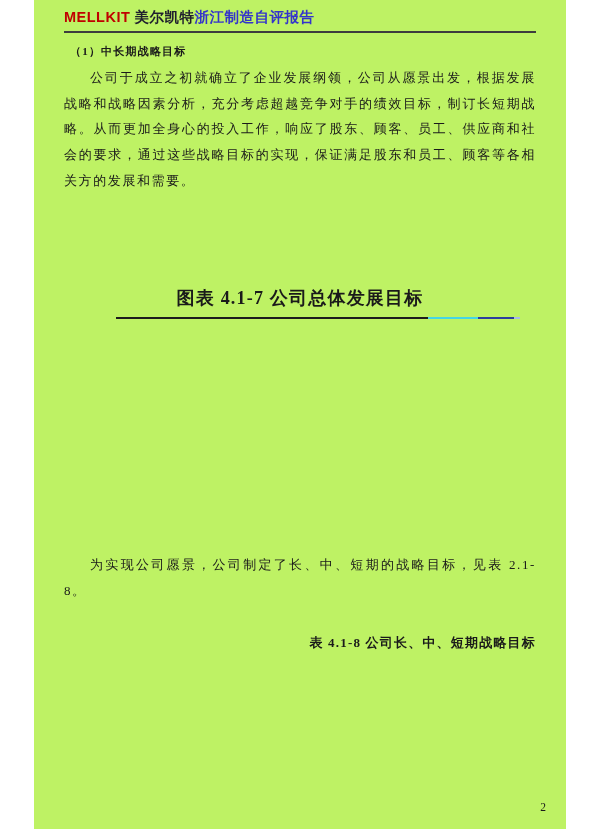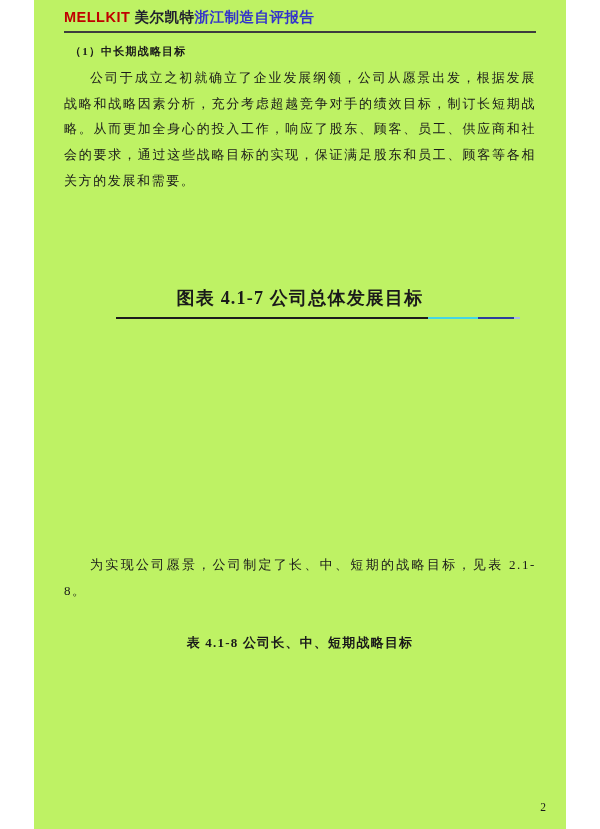--- a/index.html
+++ b/index.html
@@ -56,21 +56,21 @@
   }
   .seg-black { width:312px; background:#1c1c1c; }
   .seg-cyan  { width:50px;  background:#45d5e6; }
   .seg-blue  { width:36px;  background:#2b3f9e; }
   .seg-tail  { width:6px;   background:#a8bce8; }
 
   .para-late { margin-top:233px; }
 
   .table-caption {
     margin-top:31px;
-    text-align:center;
+    text-align:right;
     font-weight:bold;
     font-size:13px;
     letter-spacing:1.2px;
   }
 
   .page-number {
     position:absolute;
     right:20px; bottom:16px;
     font-size:11.5px;
     color:#1a1a1a;

